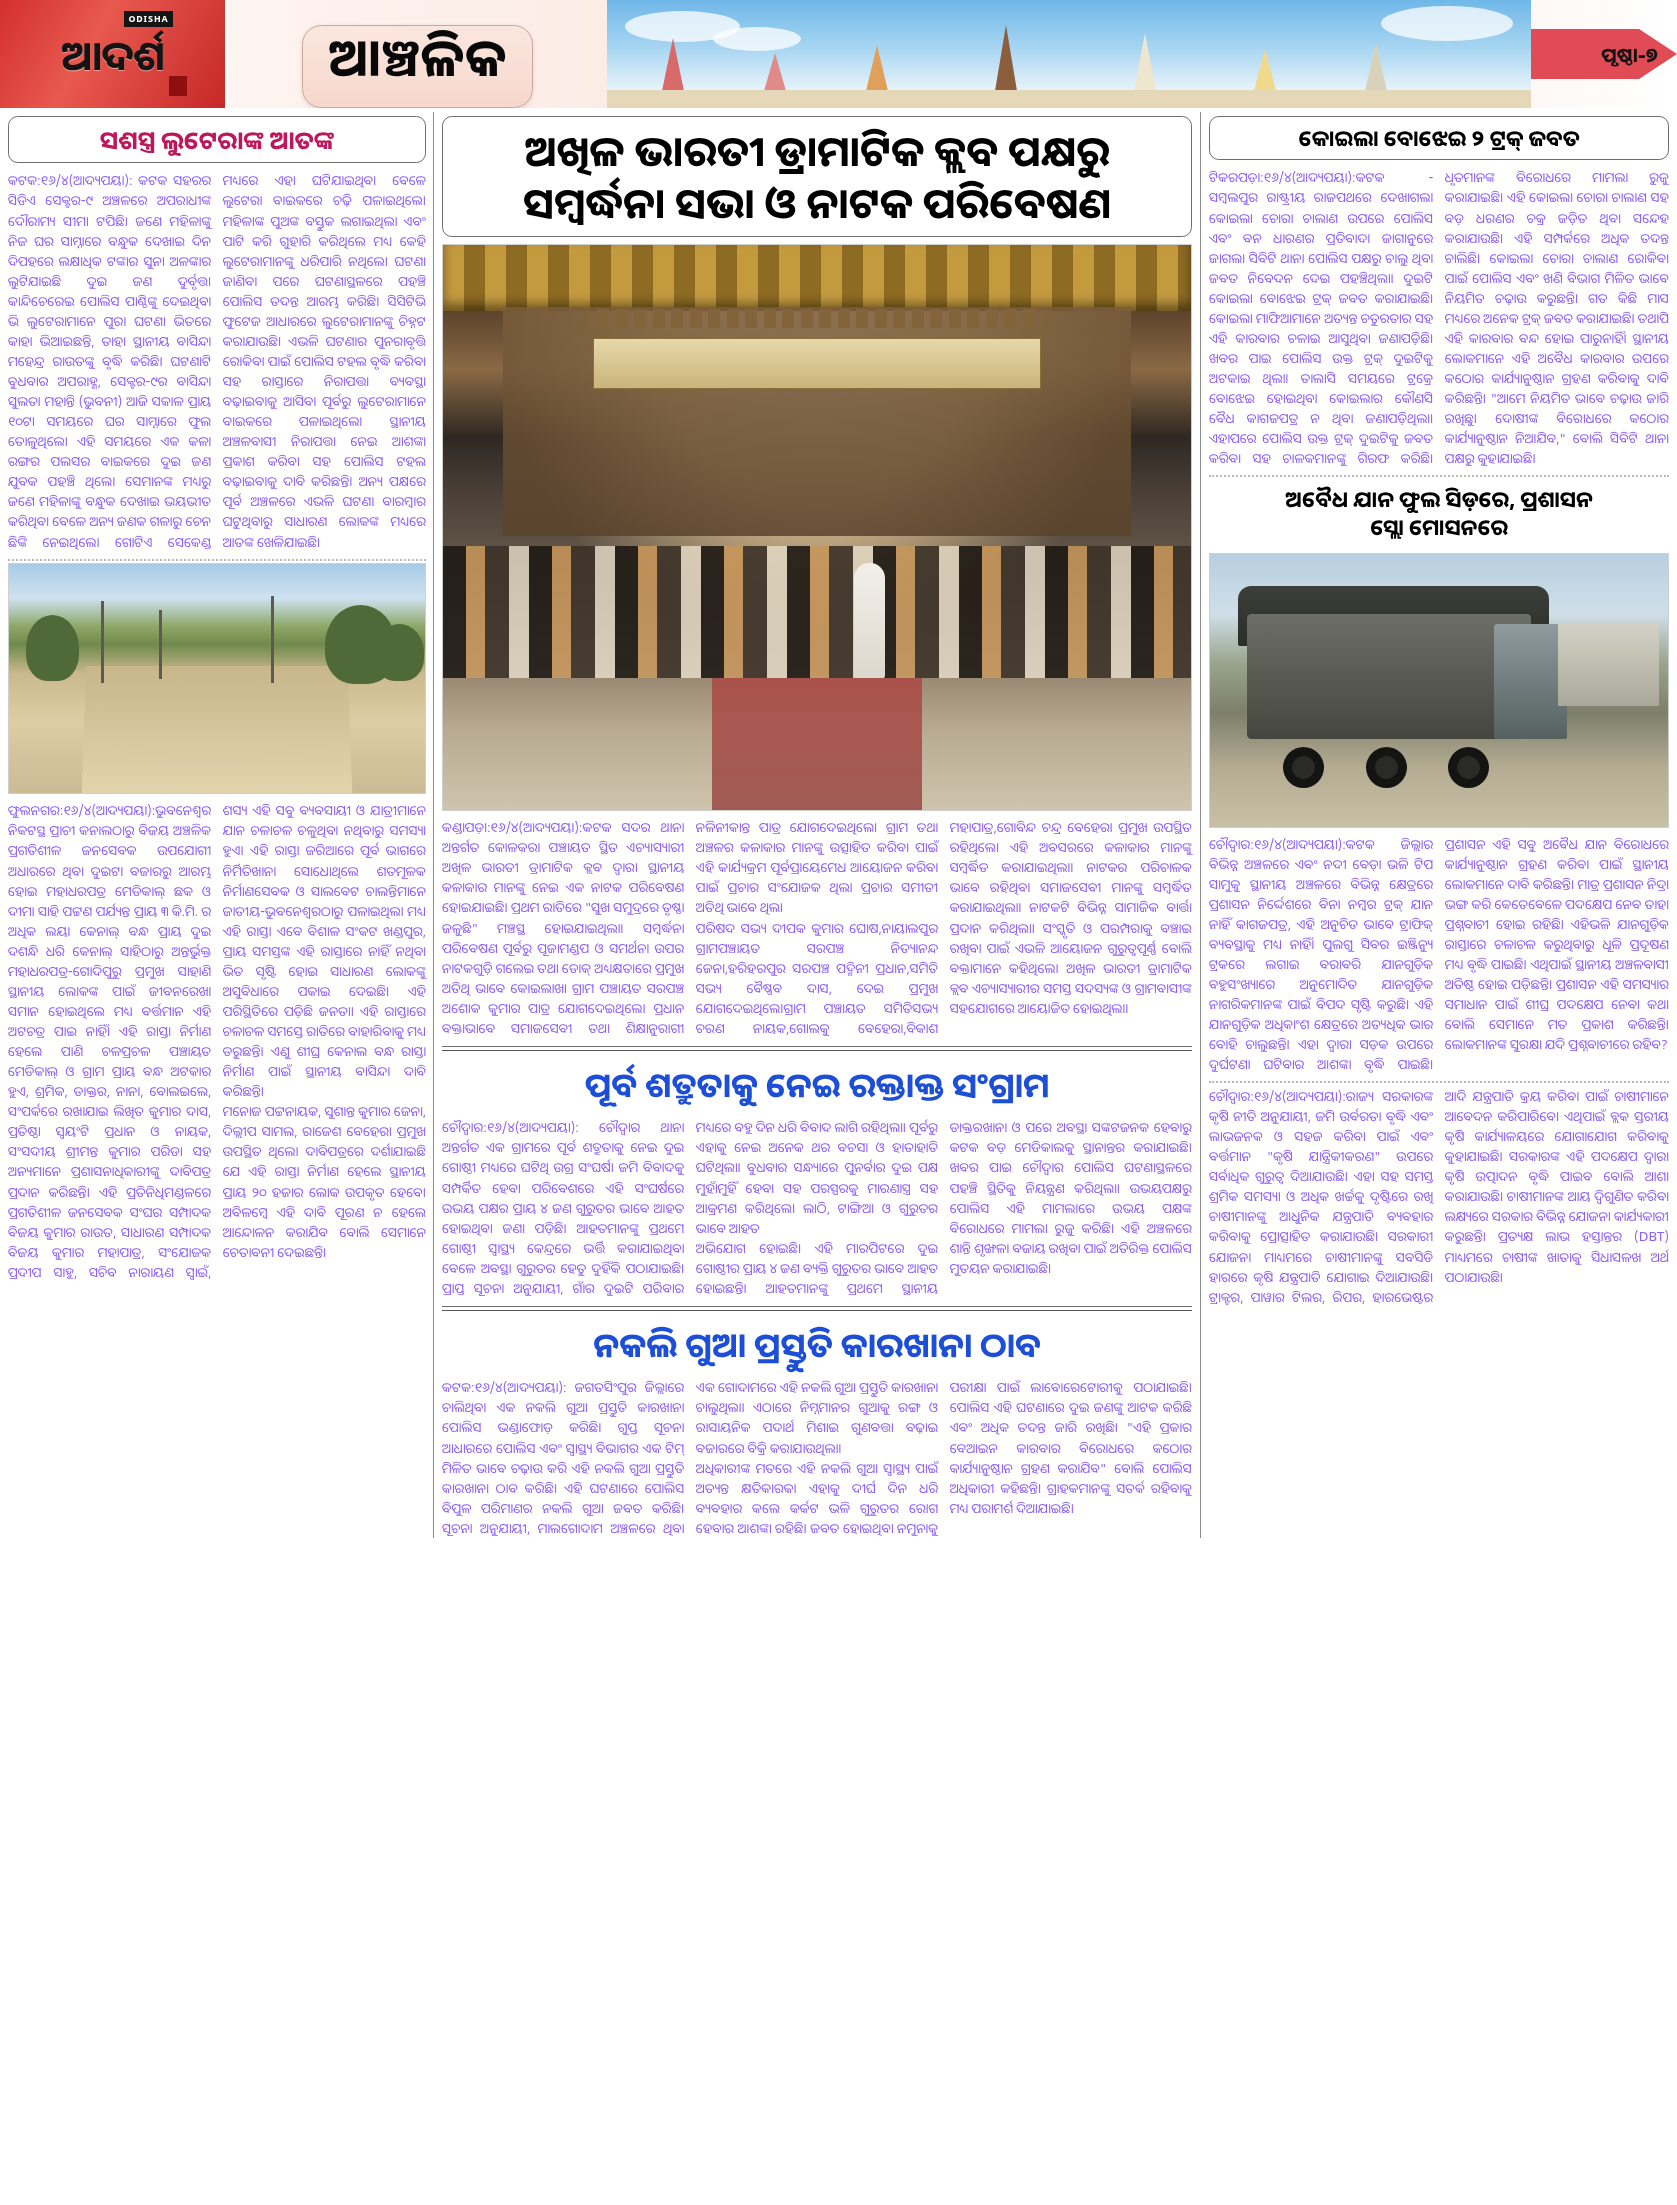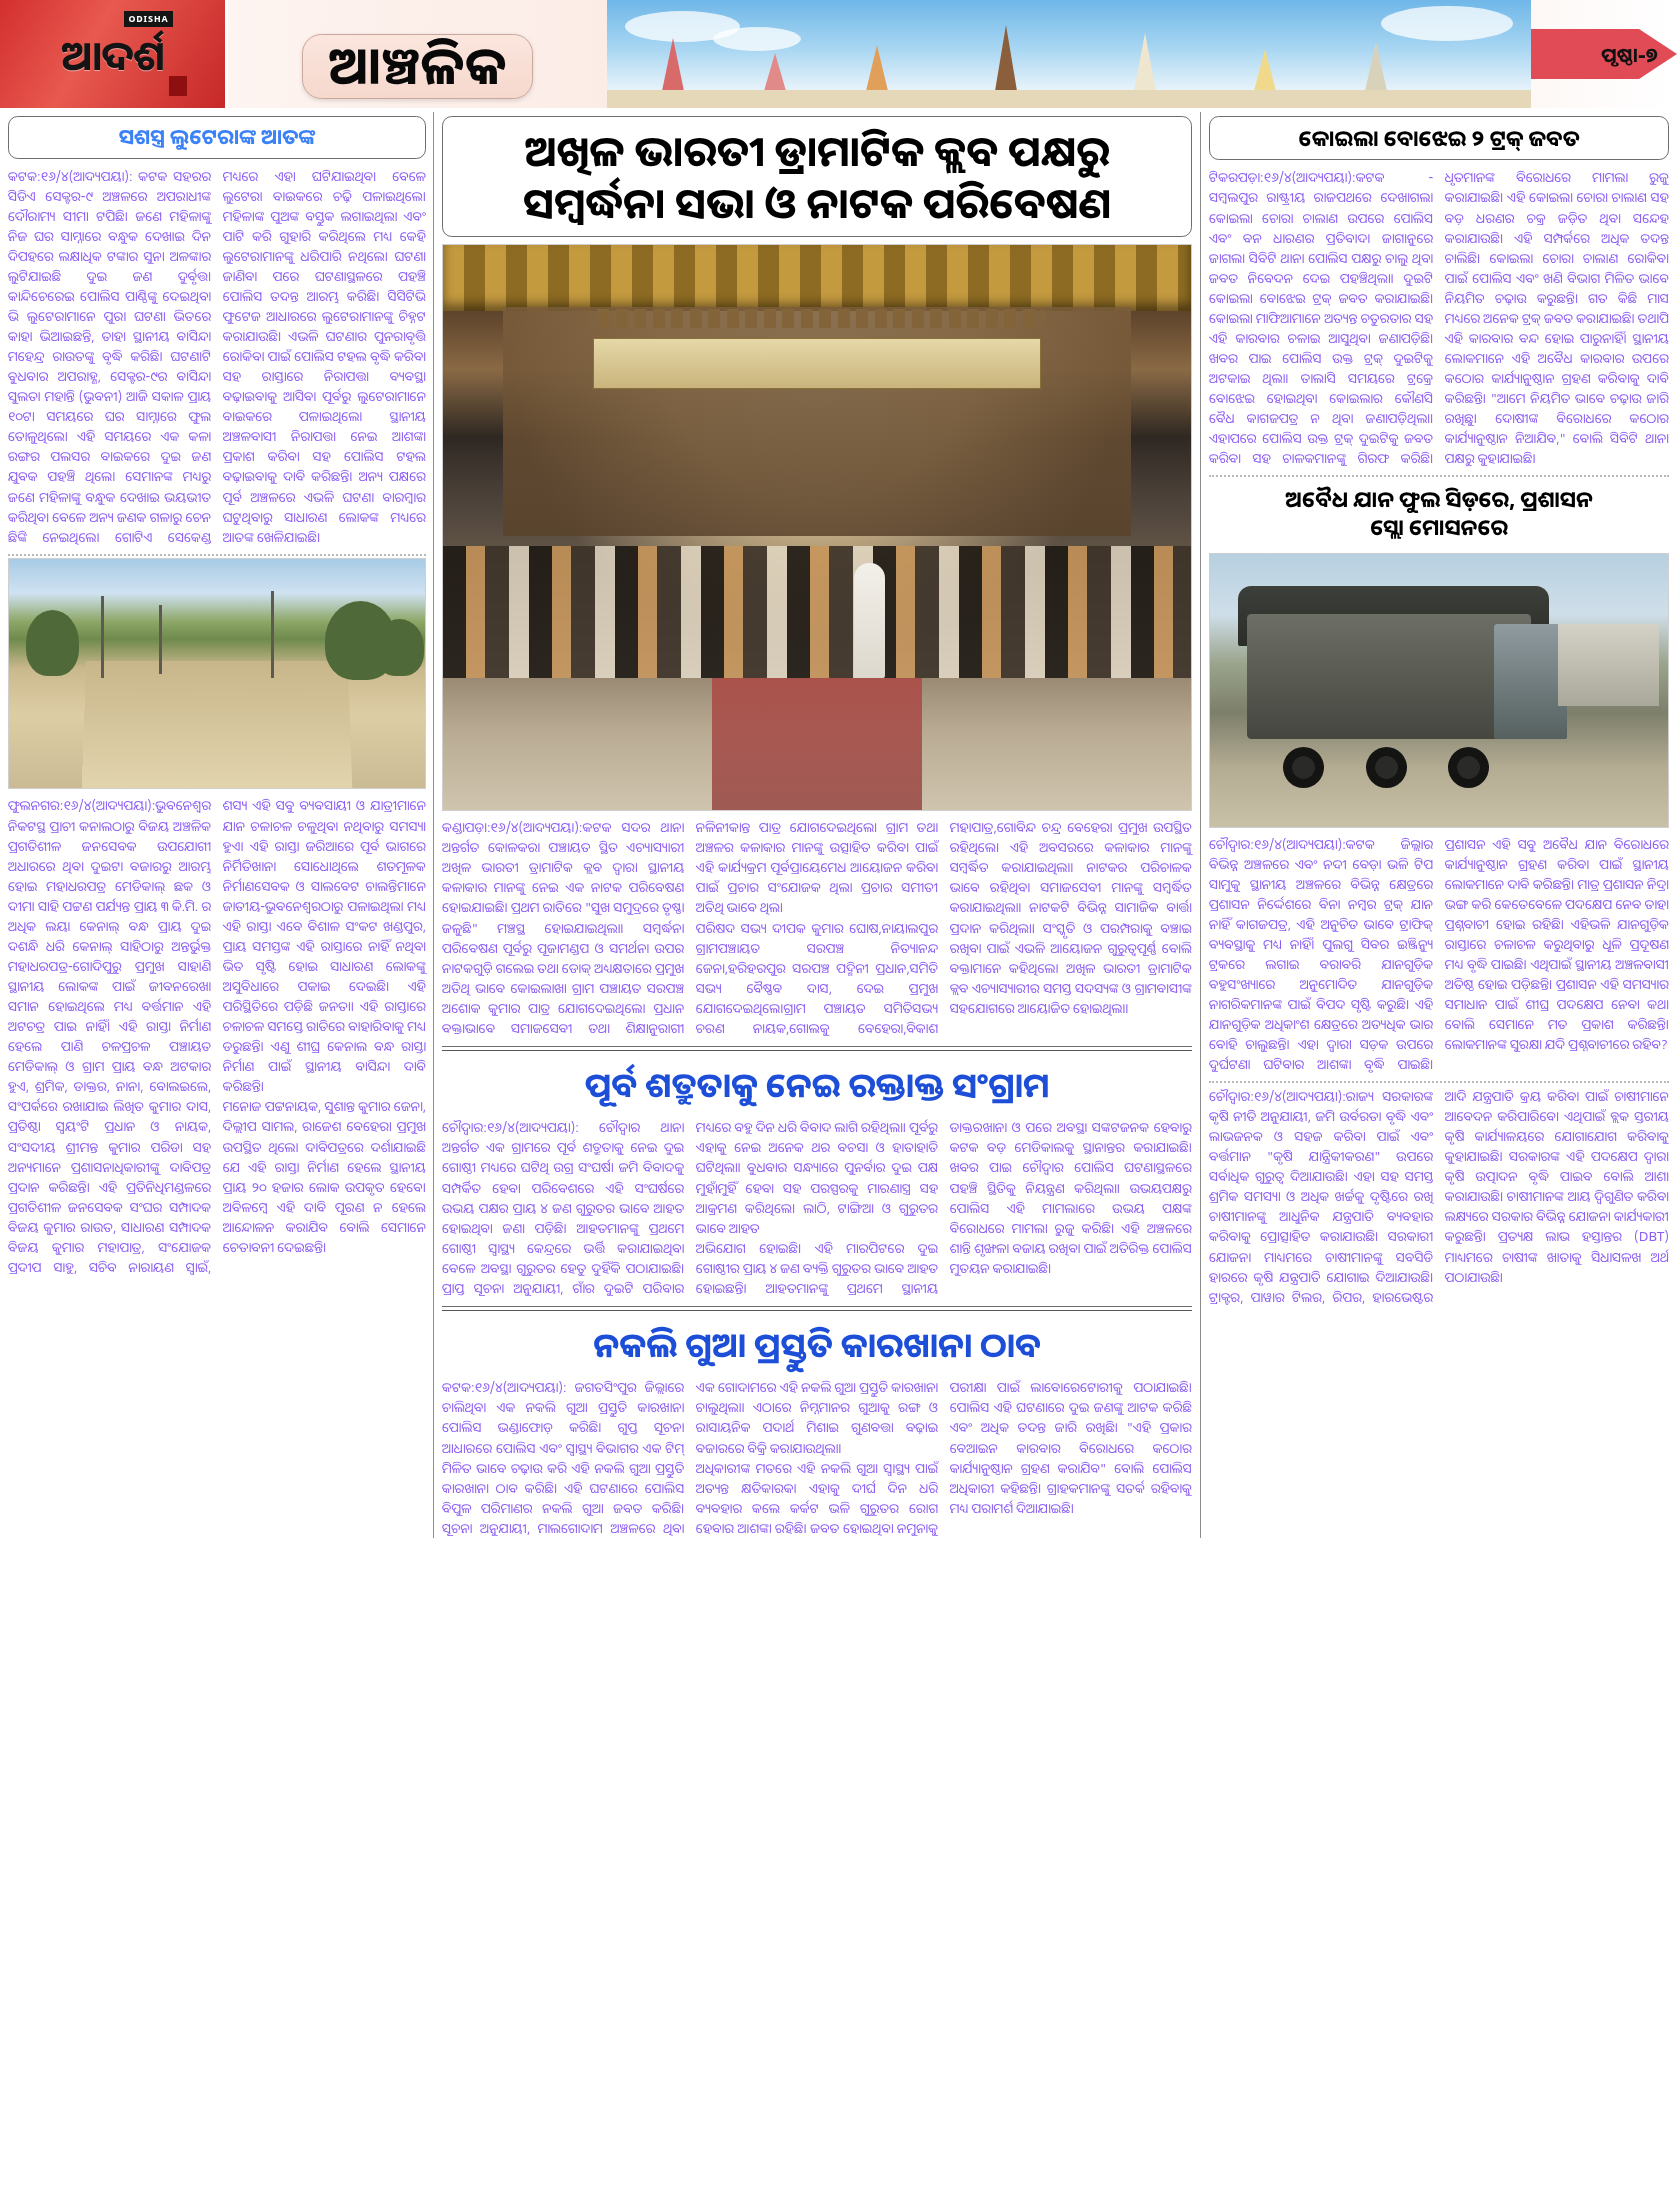--- a/index.html
+++ b/index.html
@@ -53,21 +53,21 @@
     flex:0 0 397px;
     display:flex;align-items:center;justify-content:center;
     border-right:1.3px solid #b5a9a5;
   }
   .dateline{
     font-size:23px;font-weight:bold;color:#111;
     white-space:nowrap;
   }
   .brand-wrap{
     flex:0 0 379px;
-    display:flex;align-items:center;justify-content:center;margin-top:25px;
+    display:flex;justify-content:center;margin-top:25px;
   }
   .brand-plate{
     border:1.8px solid #caa79c;
     border-radius:19.4px;
     background:linear-gradient(180deg,#fbe6de 0%,#f6d8cd 100%);
     padding:2.6px 25px 6.2px 25px;
     box-shadow:0 1.8px 4.4px rgba(0,0,0,.12);
   }
   .brand-title{
     font-size:52px;font-weight:bold;color:#080808;line-height:1.05;
@@ -117,21 +117,21 @@
 
   .hl-box{
     border:1.3px solid #6d6d6d;
     border-radius:9.7px;
     padding:7px 4.4px 8px 4.4px;
     margin:3.5px 0 7px 0;
     text-align:center;
     background:#fff;
   }
   .hl-box.plain{border:none;border-radius:0;padding:4.4px 0 5.3px 0;}
-  .hl1{font-size:21px;font-weight:bold;line-height:1.22;color:#3b82f6;}
+  .hl1{font-size:25px;font-weight:bold;line-height:1.22;color:#be185d;}
   .hl-mid{font-size:42px;font-weight:bold;line-height:1.24;color:#000;letter-spacing:0px;}
   .hl-mid2{font-size:34px;font-weight:bold;line-height:1.24;color:#1d4ed8;}
   .hl-right{font-size:22px;font-weight:bold;line-height:1.25;color:#000;}
 
   .dotrule{
     border-top:2.2px dotted #b9b9b9;
     margin:7px 0 2.6px 0;height:0;
   }
   .doublerule{border-top:1.8px solid #6d6d6d;border-bottom:1.8px solid #555;height:2.6px;margin:8px 0;}
 

